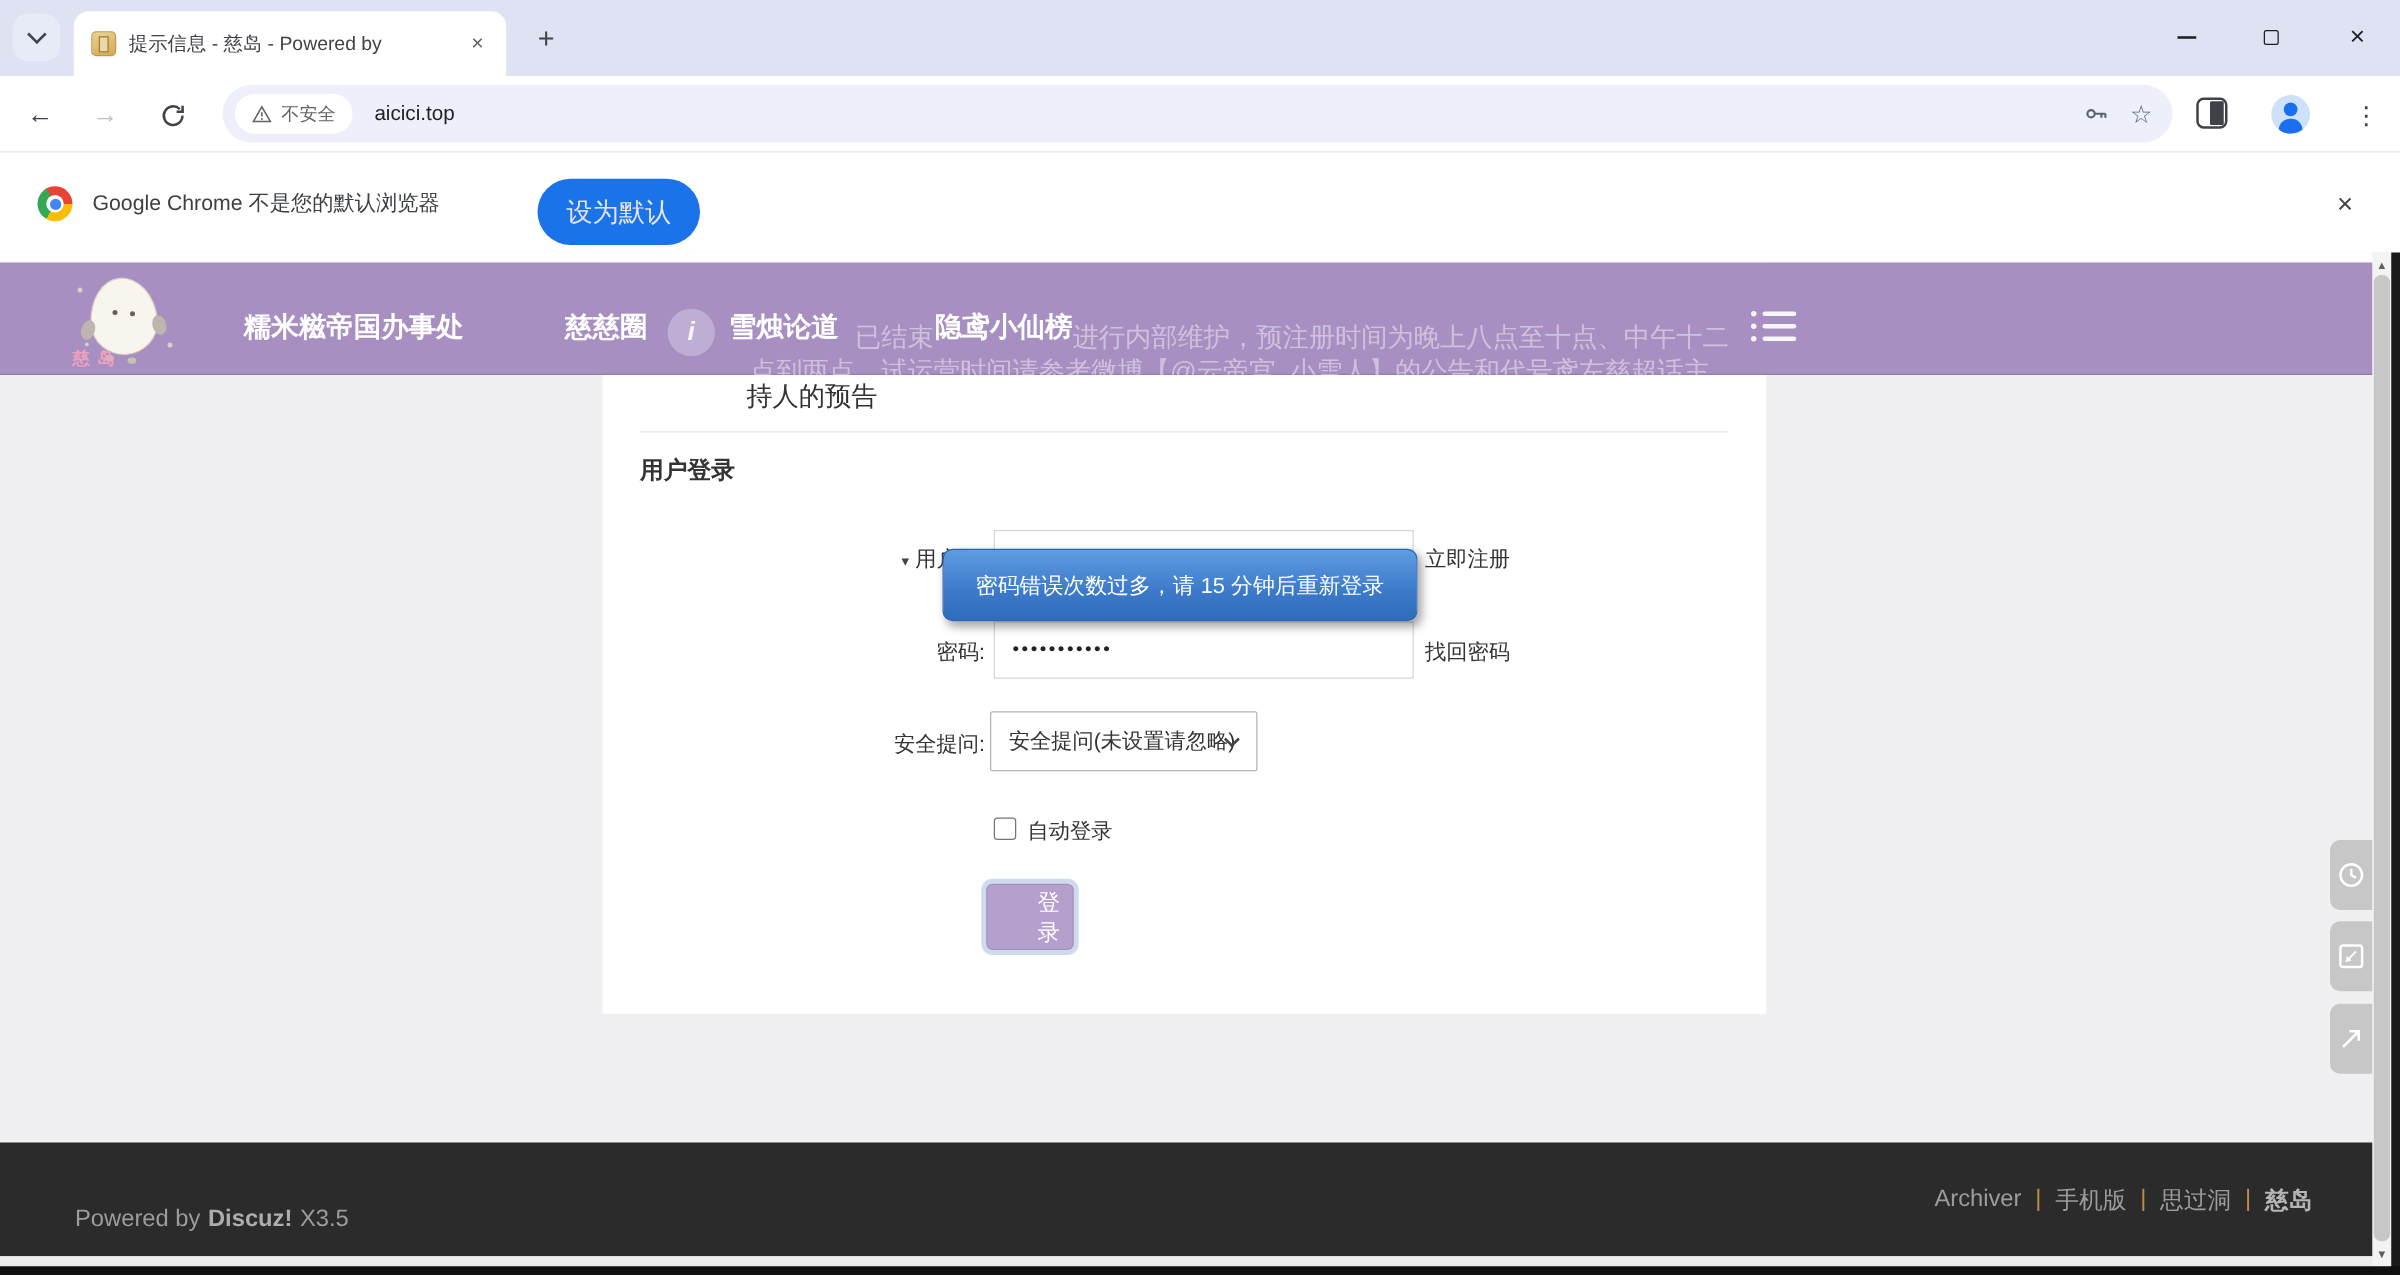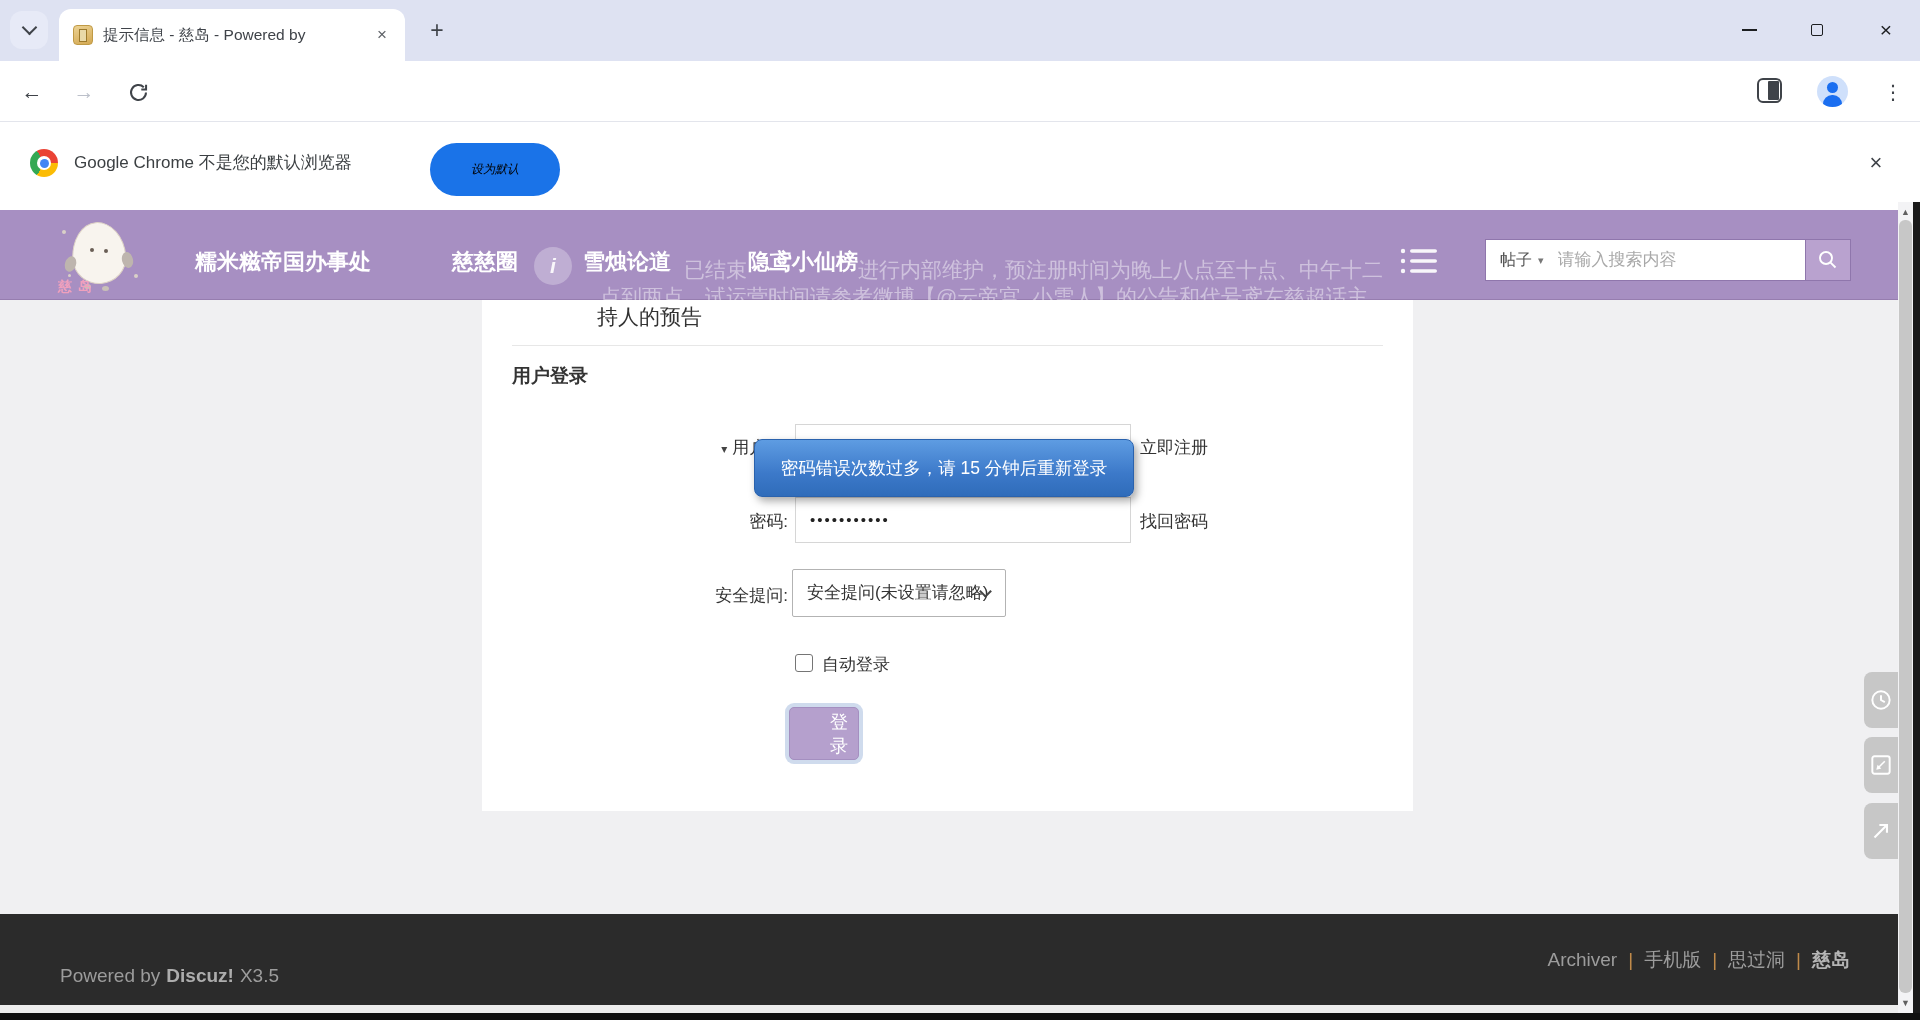--- a/index.html
+++ b/index.html
@@ -40,21 +40,21 @@
   .av-head { position:absolute; left:10px; top:6px; width:11px; height:11px; border-radius:50%; background:#1a6ef0; }
   .av-body { position:absolute; left:6px; top:19px; width:19px; height:12px; border-radius:9px 9px 0 0; background:#1a6ef0; }
   .tb-dots { left:1875px; color:#3f4349; font-size:20px; }
 
   
   .notif { position:absolute; left:0; top:123px; width:1920px; height:79px; background:#fff; }
   .chrome-logo { position:absolute; left:30px; top:26px; width:28px; height:28px; border-radius:50%; background:conic-gradient(from -30deg,#ea4335 0 120deg,#fbbc05 0 240deg,#34a853 0 360deg); }
   .cl-white { position:absolute; left:7px; top:7px; width:14px; height:14px; border-radius:50%; background:#fff; }
   .cl-blue { position:absolute; left:2.5px; top:2.5px; width:9px; height:9px; border-radius:50%; background:#4285f4; }
   .notif-txt { position:absolute; left:74px; top:28px; font-size:17px; color:#3c4043; }
-  .notif-btn { position:absolute; left:430px; top:20px; width:130px; height:53px; border-radius:27px; background:#1a73e8; color:#000000; font-size:12px; display:flex; align-items:center; justify-content:center; cursor:pointer;font-style:italic; }
+  .notif-btn { position:absolute; left:430px; top:20px; width:130px; height:53px; border-radius:27px; background:#1a73e8; color:#e5e5e5; font-size:21px; display:flex; align-items:center; justify-content:center; cursor:pointer; }
   .notif-close { position:absolute; left:1861px; top:25px; width:30px; height:30px; display:flex; align-items:center; justify-content:center; font-size:22px; color:#3f4349; cursor:pointer; }
 
   
   .page { position:absolute; left:0; top:202px; width:1920px; height:818px; background:#f0f0f2; }
   .page-gap { position:absolute; left:0; top:0; width:1898px; height:8px; background:#fff; }
   .panel { position:absolute; left:482px; top:8px; width:931px; height:601px; background:#fff; z-index:1; }
 
   
   .site-nav { position:absolute; left:0; top:8px; width:1898px; height:90px; background:#a78fc2; border-bottom:1px solid #967daf; z-index:10; }
   .ann { position:absolute; font-size:21px; color:rgba(255,255,255,0.45); white-space:nowrap; z-index:1;margin-top:10px; }
@@ -154,20 +154,39 @@
 
   <div class="toolbar"></div>
   <div class="nav-btn tb-back">←</div>
   <div class="nav-btn tb-fwd">→</div>
   <div class="nav-btn tb-reload">
     <svg width="23" height="23" viewBox="0 0 24 24">
         <path d="M19.8 12a7.8 7.8 0 1 1-2.3-5.5" fill="none" stroke="#3f4349" stroke-width="2.1"></path>
         <path d="M19.9 3.8v5h-5" fill="none" stroke="#3f4349" stroke-width="2.1"></path>
       </svg>
   </div>
+  <div class="addr">
+    <div class="chip">
+      <svg width="17" height="17" viewBox="0 0 24 24">
+          <path d="M12 3.5 21.5 20h-19z" fill="none" stroke="#5f6368" stroke-width="1.8"></path>
+          <path d="M12 9.5v5" stroke="#5f6368" stroke-width="1.8"></path>
+          <circle cx="12" cy="17.2" r="1.1" fill="#5f6368"></circle>
+        </svg>
+      <span class="chip-txt">不安全</span>
+    </div>
+    <span class="url">aicici.top</span>
+    <span class="sp"></span>
+    <span class="key-ic">
+      <svg width="22" height="22" viewBox="0 0 24 24">
+          <circle cx="7.5" cy="12" r="3.2" fill="none" stroke="#5f6368" stroke-width="1.9"></circle>
+          <path d="M10.7 12h9.3M16.5 12v3.4M20 12v3.4" fill="none" stroke="#5f6368" stroke-width="1.9"></path>
+        </svg>
+    </span>
+    <span class="star-ic">☆</span>
+  </div>
   <div class="side-panel">
       <div class="fillr"></div>
     </div>
   <div class="avatar">
       <div class="av-head"></div>
       <div class="av-body"></div>
     </div>
   <div class="nav-btn tb-dots">⋮</div>
 
   <div class="notif">
@@ -216,31 +235,20 @@
               <circle cx="3" cy="5" r="2.2"></circle>
               <circle cx="3" cy="15" r="2.2"></circle>
               <circle cx="3" cy="25" r="2.2"></circle>
               <rect x="10" y="3.2" width="27" height="3.6" rx="1.8"></rect>
               <rect x="10" y="13.2" width="27" height="3.6" rx="1.8"></rect>
               <rect x="10" y="23.2" width="27" height="3.6" rx="1.8"></rect>
             </g>
           </svg>
       </div>
 
-      <div class="searchbox">
-        <span class="s-cat">帖子</span>
-        <span class="s-caret">▾</span>
-        <input class="s-input" type="text" placeholder="请输入搜索内容" style="">
-        <div class="s-btn">
-          <svg width="24" height="24" viewBox="0 0 24 24">
-              <circle cx="10" cy="10" r="6" fill="none" stroke="#fff" stroke-width="1.9"></circle>
-              <path d="M14.6 14.6 19.5 19.5" stroke="#fff" stroke-width="1.9"></path>
-            </svg>
-        </div>
-      </div>
     </div>
 
     <div class="ann-l3">持人的预告</div>
     <div class="panel-hr"></div>
     <div class="login-h">用户登录</div>
 
     <div class="f-label lbl-user"><span class="u-caret">▾</span><span>用户名:</span></div>
     <div class="f-input in-user"></div>
     <div class="f-link lk-reg">立即注册</div>
 

